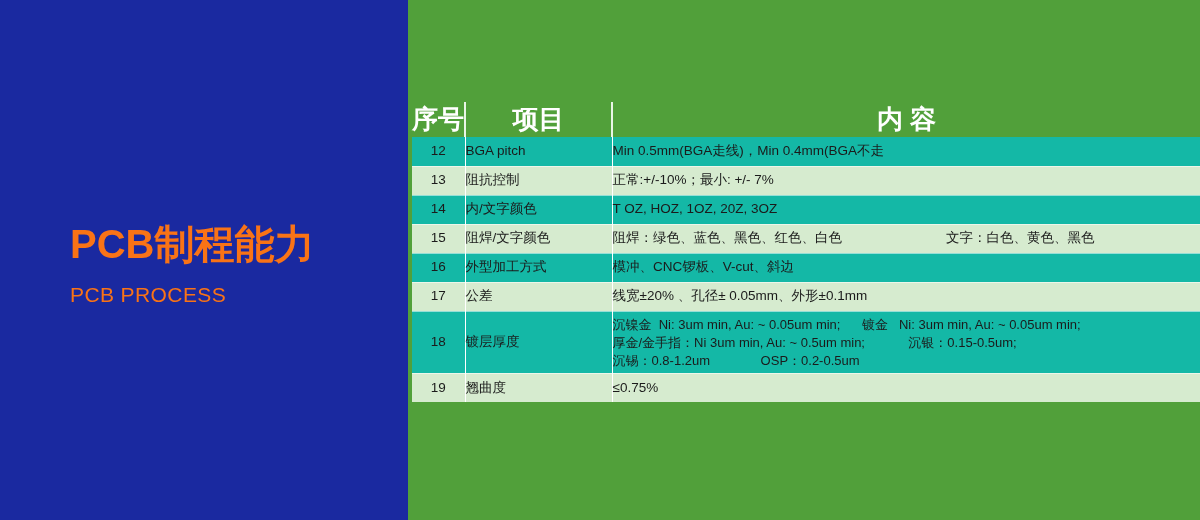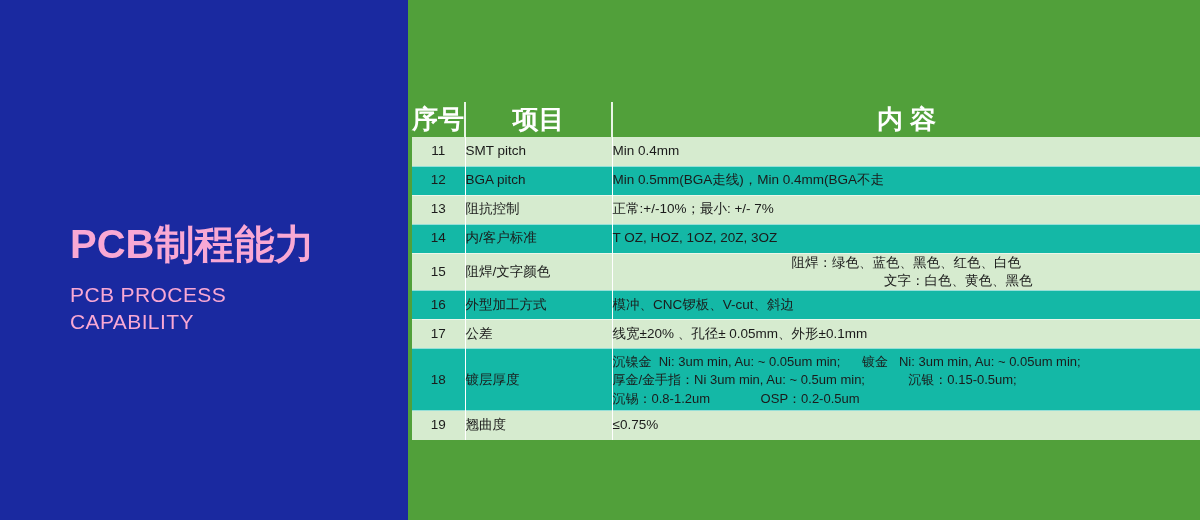--- a/index.html
+++ b/index.html
@@ -33,30 +33,30 @@
   }
 
   #title-block {
     position: absolute;
     left: 70px;
     top: 222px;
     width: 330px;
   }
 
   #main-title {
-    color: #f9a8d4;
+    color: #f97316;
     font-size: 40px;
     font-weight: bold;
     line-height: 1.1;
     letter-spacing: 0px;
     white-space: nowrap;
   }
 
   #sub-title {
-    color: #f9a8d4;
+    color: #f97316;
     font-size: 21px;
     font-weight: normal;
     line-height: 1.28;
     margin-top: 16px;
     letter-spacing: 0.4px;
   }
 
   
   #table-wrap {
     position: absolute;
@@ -112,81 +112,74 @@
   .plating-line {
     display: block;
     white-space: pre;
     font-size: 13px;
     line-height: 1.42;
   }
 
   .solder-row {
     display: flex;
     align-items: center;
-    flex-direction: column;
   }
   .solder-a { flex: 0 0 auto; }
   .solder-b { margin-left: 104px; flex: 0 0 auto; }
 
   
   table.spec tbody tr td { border-bottom: 1px solid rgba(255,255,255,0.55); }
   table.spec tbody tr:last-child td { border-bottom: none; }
 </style>
 </head>
 <body>
 
 <div id="page">
 
   <div id="left-panel">
     <div id="title-block">
       <div id="main-title">PCB制程能力</div>
       <div id="sub-title">
         <div>PCB PROCESS</div>
-        <div>CAPABILITY</div>
       </div>
     </div>
   </div>
 
   <div id="table-wrap">
     <table class="spec">
       <colgroup>
         <col class="c-no">
         <col class="c-item">
         <col class="c-content">
       </colgroup>
       <thead>
         <tr>
           <th class="h-no">序号</th>
           <th class="h-item">项目</th>
           <th class="h-content">内    容</th>
         </tr>
       </thead>
       <tbody>
 
-        <tr class="odd">
-          <td class="no">11</td>
-          <td class="item">SMT pitch</td>
-          <td class="content">Min 0.4mm</td>
-        </tr>
 
         <tr class="even">
           <td class="no">12</td>
           <td class="item">BGA pitch</td>
           <td class="content">Min 0.5mm(BGA走线)，Min 0.4mm(BGA不走</td>
         </tr>
 
         <tr class="odd">
           <td class="no">13</td>
           <td class="item">阻抗控制</td>
           <td class="content">正常:+/-10%；最小: +/- 7%</td>
         </tr>
 
         <tr class="even">
           <td class="no">14</td>
-          <td class="item">内/客户标准</td>
+          <td class="item">内/文字颜色</td>
           <td class="content">T OZ, HOZ, 1OZ, 20Z, 3OZ</td>
         </tr>
 
         <tr class="odd">
           <td class="no">15</td>
           <td class="item">阻焊/文字颜色</td>
           <td class="content">
             <div class="solder-row">
               <span class="solder-a">阻焊：绿色、蓝色、黑色、红色、白色</span>
               <span class="solder-b">文字：白色、黄色、黑色</span>

